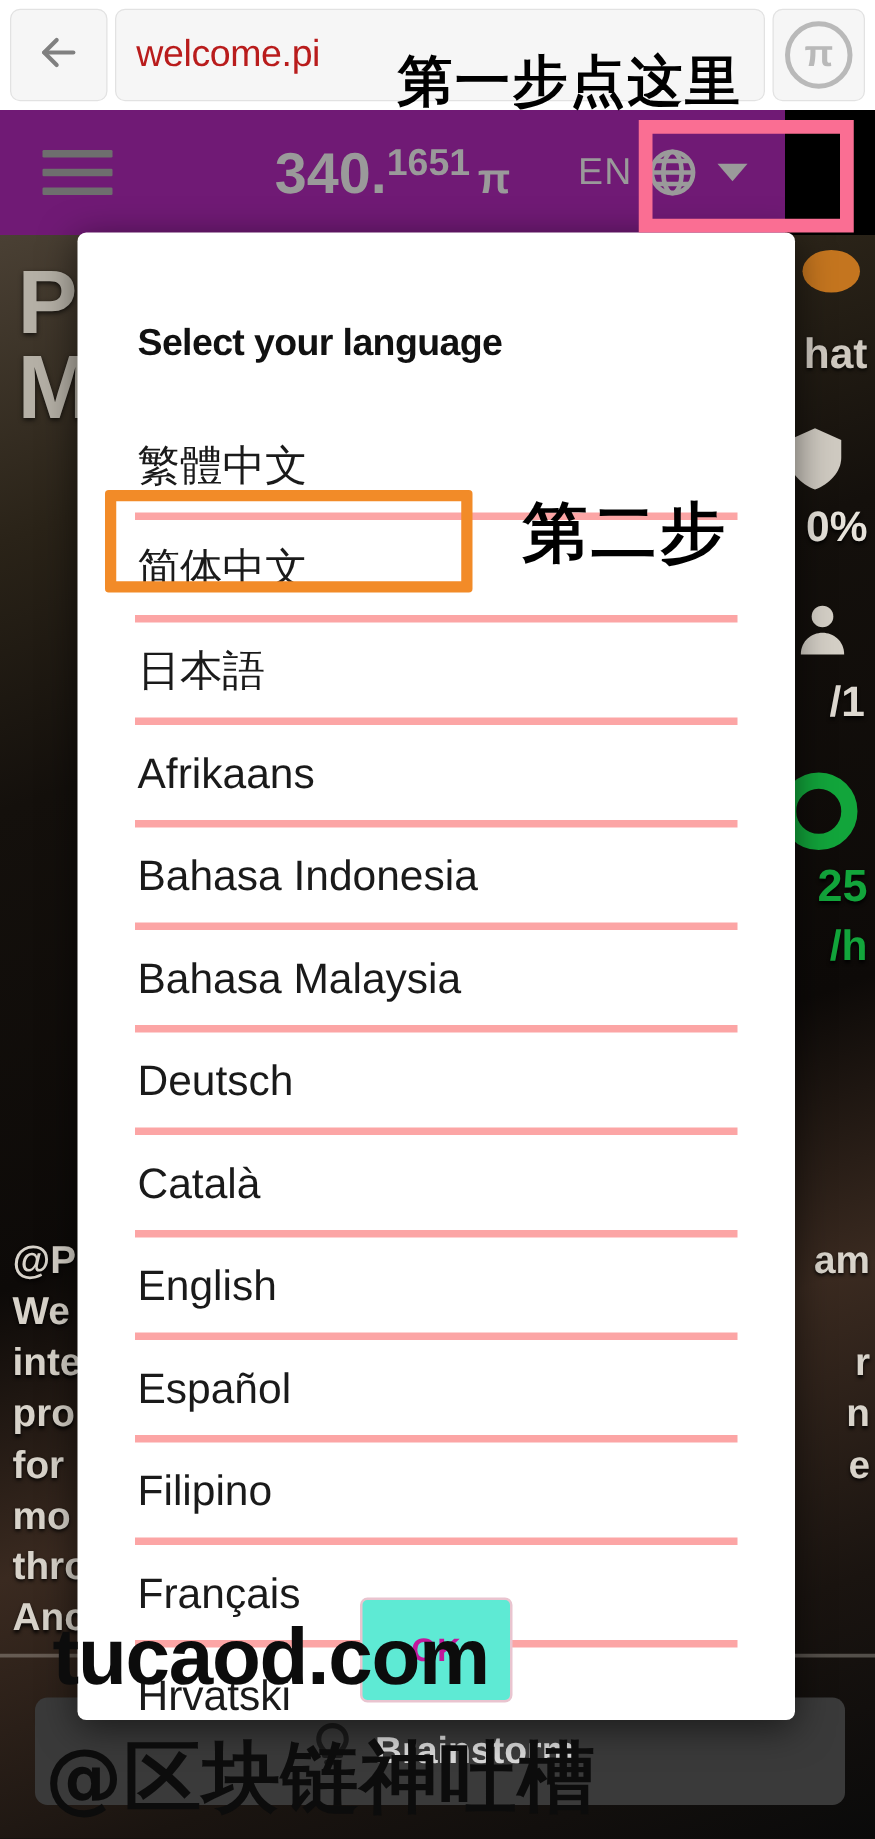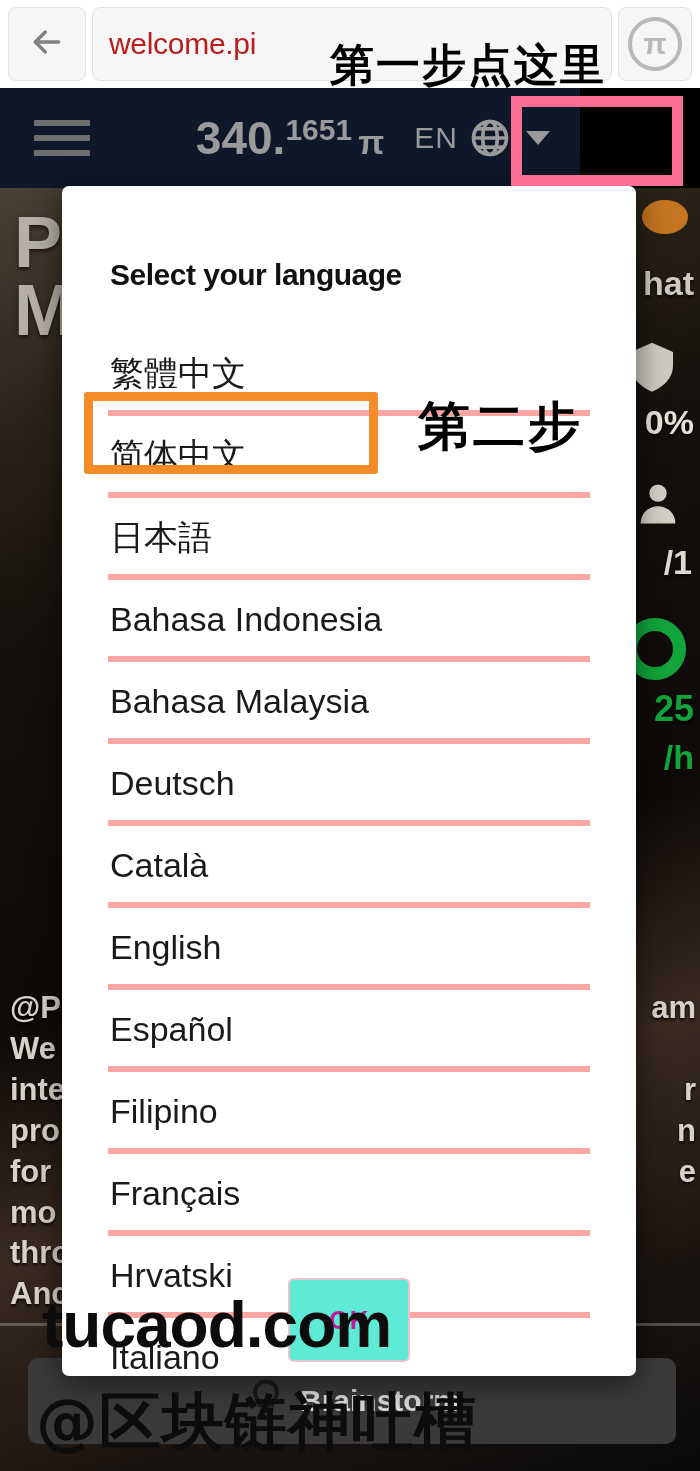--- a/index.html
+++ b/index.html
@@ -36,22 +36,22 @@
   }
   .pi-circle {
     width: 54px; height: 54px; border-radius: 50%;
     border: 4px solid #b9b9b9;
     display: flex; align-items: center; justify-content: center;
     font-size: 30px; color: #b9b9b9; font-weight: 700; line-height: 1;
   }
 
   
   .app-header {
-    position: absolute; top: 88px; left: 0; width: 580px; height: 100px;
-    background: #0f172a; display: flex; align-items: center;
+    position: absolute; top: 88px; left: 0; width: 628px; height: 100px;
+    background: #701a75; display: flex; align-items: center;
   }
   .hamburger { margin-left: 34px; width: 56px; display: flex; flex-direction: column; gap: 9px; }
   .hamburger span { display: block; height: 6px; background: #6e6e6e; border-radius: 1px; }
   .balance {
     position: absolute; left: 0; right: 0; text-align: center;
     color: #9a9a9a; font-weight: 700; pointer-events: none;
   }
   .balance .int { font-size: 46px; }
   .balance .frac { font-size: 30px; vertical-align: 14px; }
   .balance .pisym { font-size: 34px; margin-left: 6px; }
@@ -140,21 +140,21 @@
     width: 122px; height: 84px; border: 2px solid #e9c4cf; border-radius: 6px;
     background: #5eead4; display: flex; align-items: center; justify-content: center;
     color: #c2189b; font-size: 26px; font-weight: 700; letter-spacing: .5px;
   }
 
   
   .anno-step1 {
     position: absolute; left: 318px; top: 36px;
     font-size: 44px; font-weight: 900; color: #000;
     font-family: "DejaVu Sans", "Liberation Sans", sans-serif;
-    letter-spacing: 2px; white-space: nowrap; margin-left: 12px;
+    letter-spacing: 2px; white-space: nowrap;
   }
   .anno-step2 {
     position: absolute; left: 418px; top: 392px;
     font-size: 52px; font-weight: 900; color: #000;
     font-family: "DejaVu Sans", "Liberation Sans", sans-serif;
     letter-spacing: 3px; white-space: nowrap;
   }
   .hl-pink {
     position: absolute; left: 511px; top: 96px; width: 172px; height: 90px;
     border: 11px solid #fa6e93; background: transparent;
@@ -258,20 +258,21 @@
       </div>
     </div>
   </div>
 
   <div class="dialog">
     <div class="dialog-title">Select your language</div>
     <div class="lang-list">
       <div class="lang-item">繁體中文</div>
       <div class="lang-item">简体中文</div>
       <div class="lang-item">日本語</div>
+      <div class="lang-item">Afrikaans</div>
       <div class="lang-item">Bahasa Indonesia</div>
       <div class="lang-item">Bahasa Malaysia</div>
       <div class="lang-item">Deutsch</div>
       <div class="lang-item">Català</div>
       <div class="lang-item">English</div>
       <div class="lang-item">Español</div>
       <div class="lang-item">Filipino</div>
       <div class="lang-item">Français</div>
       <div class="lang-item">Hrvatski</div>
       <div class="lang-item">Italiano</div>

